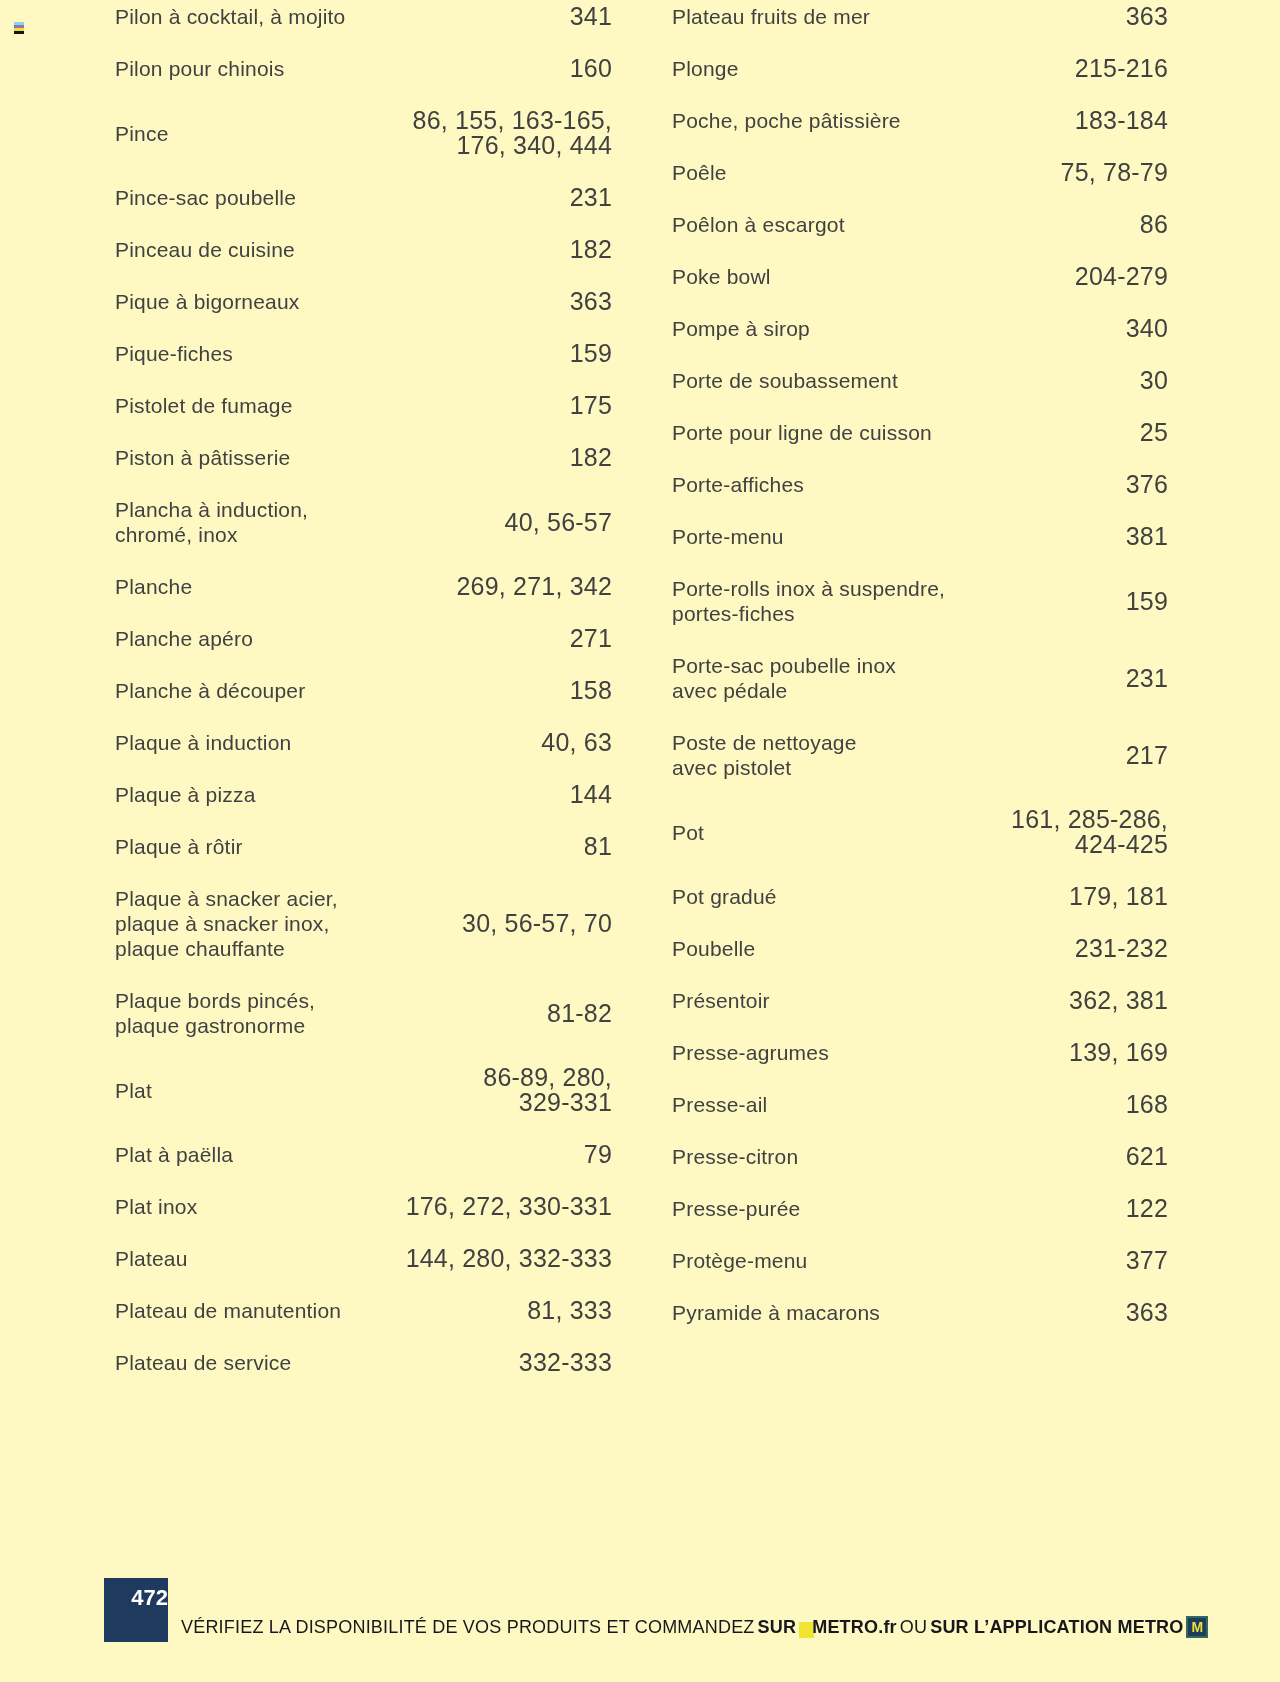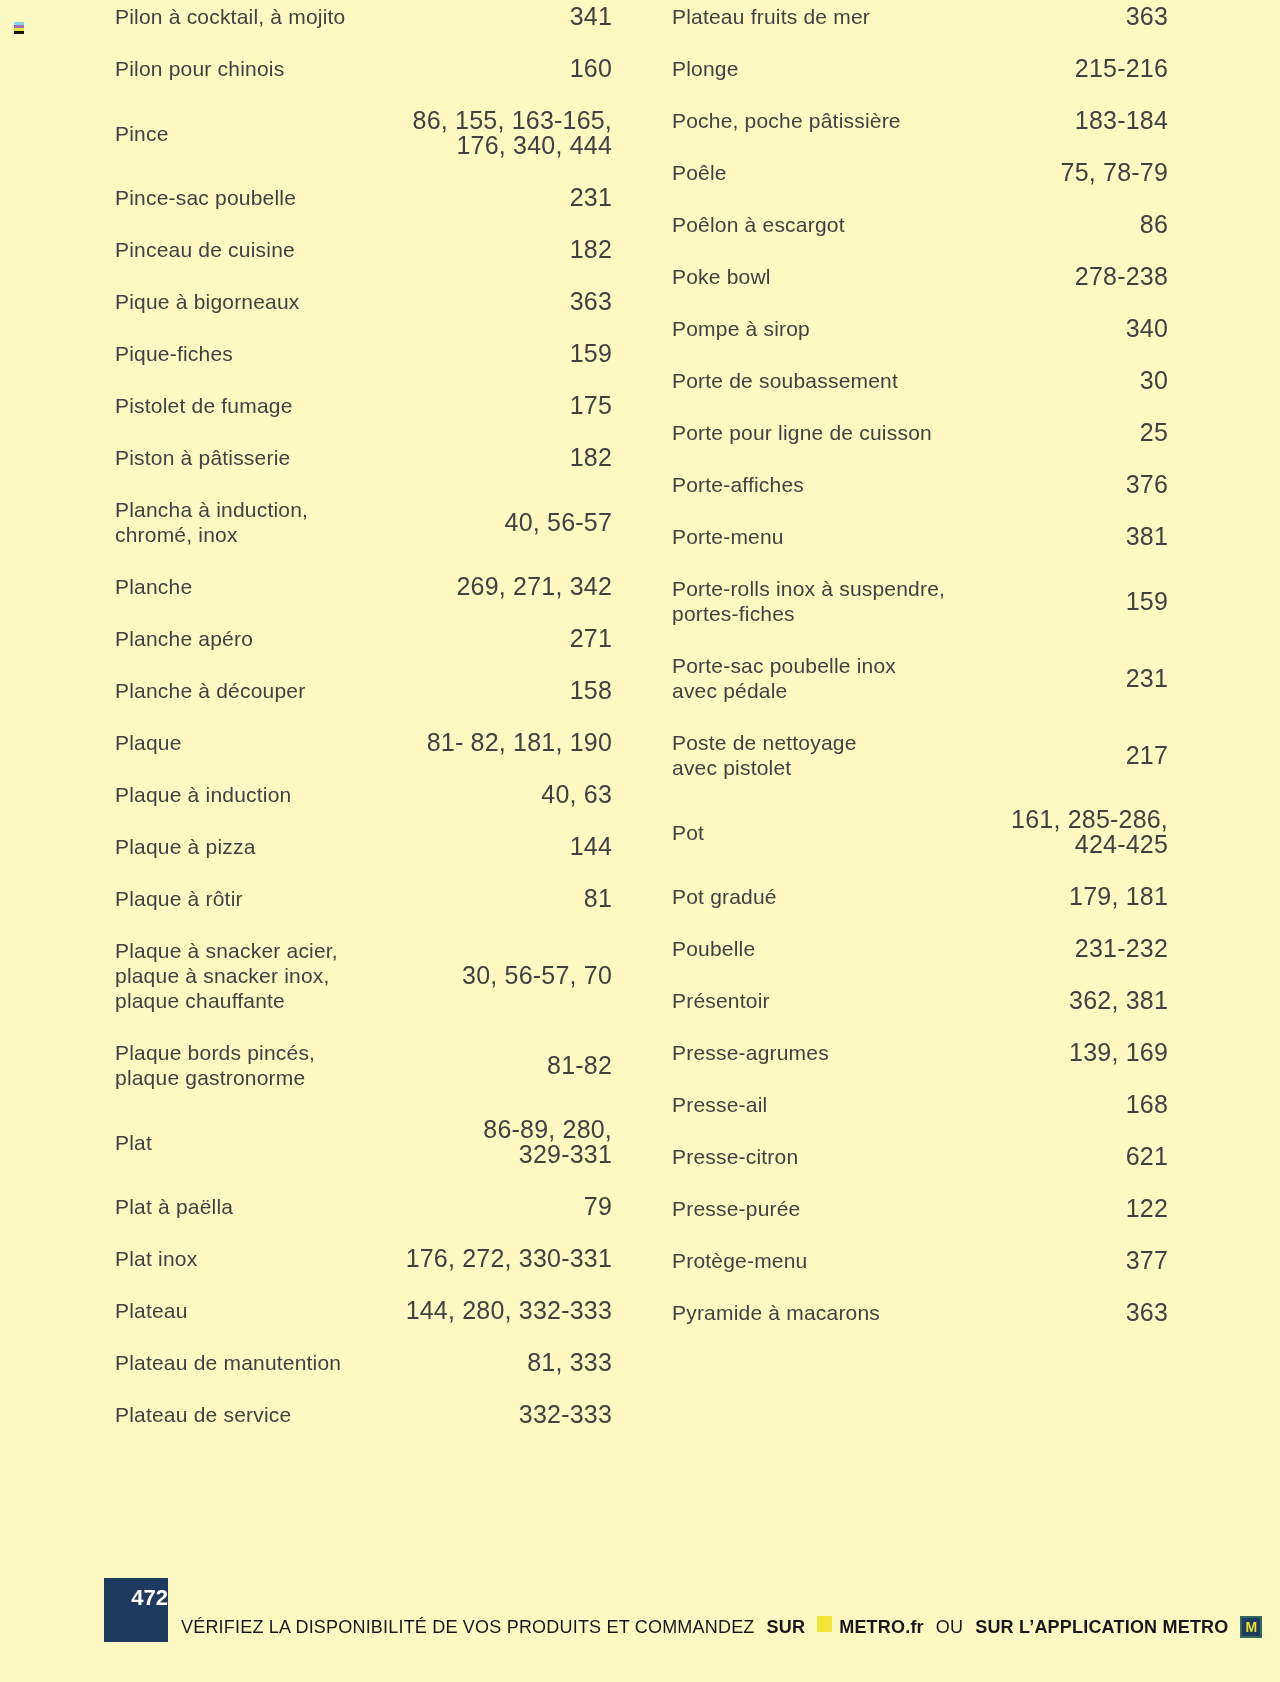--- a/index.html
+++ b/index.html
@@ -81,22 +81,22 @@
     font-size: 22px;
     display: flex;
     justify-content: flex-end;
     align-items: flex-start;
     padding-top: 7px;
     box-sizing: border-box;
     flex: 0 0 auto;
   }
   .footer-text {
     display: flex;
-    align-items: flex-start;
-    gap: 12px;
+    align-items: flex-end;
+    gap: 3px;
     margin: 0 0 4px 13px;
     font-size: 18px;
     line-height: 22px;
     letter-spacing: 0.2px;
     color: #17171c;
     white-space: nowrap;
   }
   .bold { font-weight: bold; }
   .metro-sq {
     width: 15px;
@@ -181,24 +181,20 @@
   </div>
         <div class="row">
     <span class="label">Planche apéro</span>
     <span class="pages">271</span>
   </div>
         <div class="row">
     <span class="label">Planche à découper</span>
     <span class="pages">158</span>
   </div>
         <div class="row">
-    <span class="label">Plaque</span>
-    <span class="pages">81- 82, 181, 190</span>
-  </div>
-        <div class="row">
     <span class="label">Plaque à induction</span>
     <span class="pages">40, 63</span>
   </div>
         <div class="row">
     <span class="label">Plaque à pizza</span>
     <span class="pages">144</span>
   </div>
         <div class="row">
     <span class="label">Plaque à rôtir</span>
     <span class="pages">81</span>
@@ -256,21 +252,21 @@
         <div class="row">
     <span class="label">Poêle</span>
     <span class="pages">75, 78-79</span>
   </div>
         <div class="row">
     <span class="label">Poêlon à escargot</span>
     <span class="pages">86</span>
   </div>
         <div class="row">
     <span class="label">Poke bowl</span>
-    <span class="pages">278-238</span>
+    <span class="pages">204-279</span>
   </div>
         <div class="row">
     <span class="label">Pompe à sirop</span>
     <span class="pages">340</span>
   </div>
         <div class="row">
     <span class="label">Porte de soubassement</span>
     <span class="pages">30</span>
   </div>
         <div class="row">

